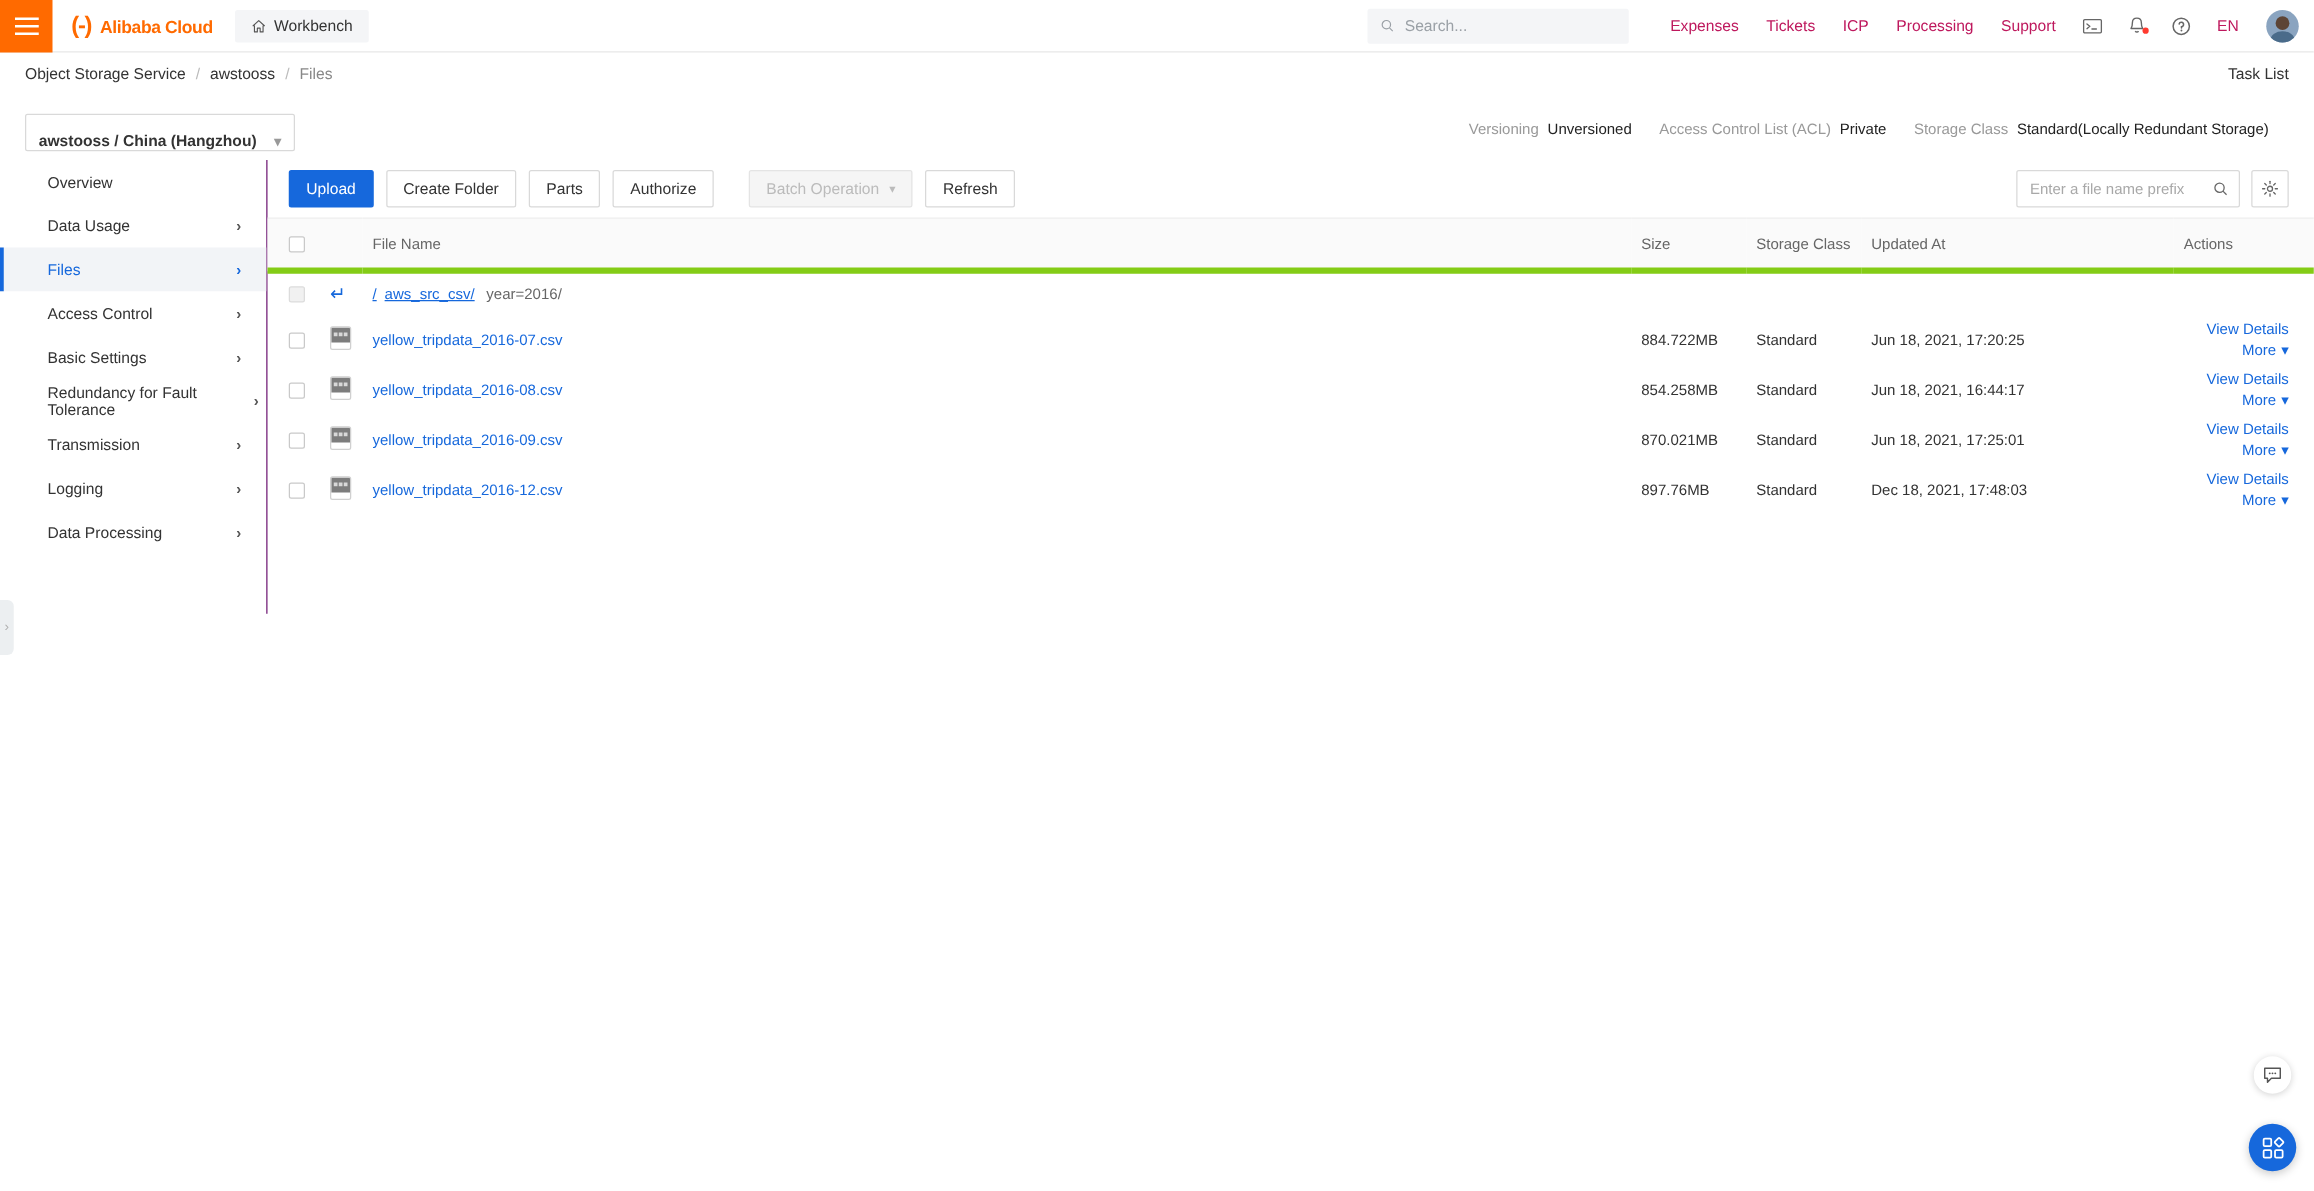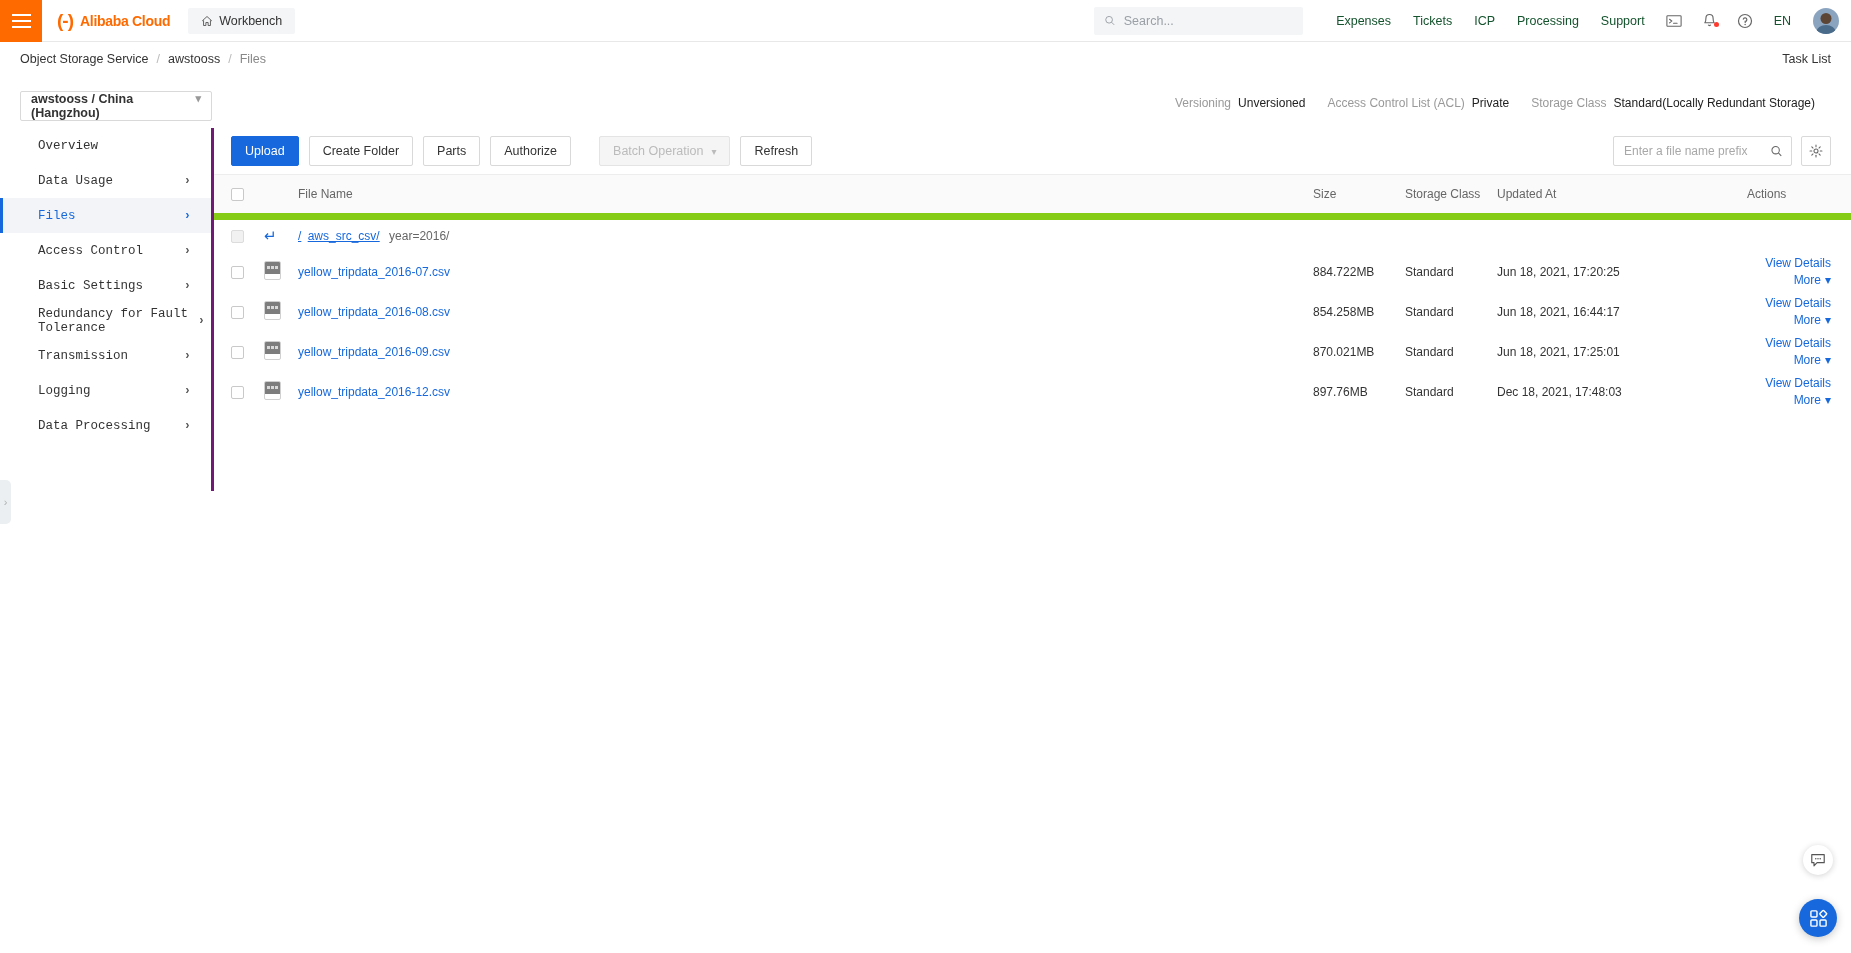--- a/index.html
+++ b/index.html
@@ -55,21 +55,21 @@
     border-radius: 2px; display: flex; align-items: center;
     padding: 0 10px; gap: 8px; margin-right: 22px; cursor: text;
   }
   .topsearch input {
     border: none; background: transparent; outline: none;
     font-size: 12.5px; color: #555; width: 100%;
     font-family: "Liberation Sans", sans-serif;
   }
   .topsearch input::placeholder { color: #9aa0a6; }
   .topnav-link {
-    font-size: 12.5px; color: #14532d; padding: 0 11px;
+    font-size: 12.5px; color: #be185d; padding: 0 11px;
     cursor: pointer; white-space: nowrap; line-height: 42px;
   }
   .topnav-icon {
     padding: 0 10px; cursor: pointer; position: relative;
     display: flex; align-items: center; color: #555;
   }
   .dot-badge {
     position: absolute; top: 9px; right: 8px;
     width: 5px; height: 5px; border-radius: 50%; background: #ff3b30;
   }
@@ -99,43 +99,42 @@
   .crumb { font-size: 12.5px; color: #333; cursor: pointer; }
   .crumb.last { color: #888; cursor: default; }
   .crumb-sep { font-size: 12.5px; color: #bbb; margin: 0 8px; }
   .tasklist {
     margin-left: auto; font-size: 12.5px; color: #333; cursor: pointer;
   }
 
   
   .bucketsel {
     position: absolute; top: 91px; left: 20px;
-    width: 192px; height: 30px;
+    width: 216px; height: 30px;
     border: 1px solid #d9d9d9; border-radius: 2px;
-    background: #fff; display: flex; align-items: flex-start;
+    background: #fff; display: flex; align-items: flex-end;
     padding: 0 10px; cursor: pointer; font-size: 12.5px;
     font-weight: bold; color: #333;
   }
   .bucketsel .chev { margin-left: auto; color: #999; font-size: 11px; }
 
   .metarow {
     position: absolute; top: 96px; right: 36px;
     display: flex; align-items: center; gap: 0; font-size: 12px;
   }
   .meta-label { color: #999; margin-right: 7px; }
   .meta-value { color: #222; margin-right: 22px; }
   .meta-value.last { margin-right: 0; }
 
   
   .sidebar {
     position: absolute; top: 128px; left: 0;
     width: 214px; height: 363px;
-    border-right: 3px solid #701a75;
+    border-right: 1px solid #701a75;
     background: #fff;
-    font-family: Liberation Mono, monospace;
   }
   .side-item {
     height: 35px; display: flex; align-items: center;
     padding: 0 20px 0 38px; font-size: 12.5px; color: #333;
     cursor: pointer; position: relative;
   }
   .side-item .chev {
     margin-left: auto; font-size: 12px; color: #555; font-weight: bold;
   }
   .side-item.active {
@@ -197,21 +196,21 @@
     width: 30px; height: 30px; border: 1px solid #d9d9d9;
     border-radius: 2px; background: #fff;
     display: flex; align-items: center; justify-content: center;
     cursor: pointer; color: #666;
   }
 
   
   table.files { width: 100%; border-collapse: collapse; }
   table.files thead th {
     background: #fafafa; border-top: 1px solid #ededed;
-    border-bottom: 7px solid #84cc16;
+    border-bottom: 5px solid #84cc16;
     font-size: 12px; font-weight: normal; color: #666;
     text-align: left; height: 42px; padding: 0 8px; vertical-align: middle;
   }
   table.files tbody td {
     font-size: 12px; color: #333; padding: 0 8px;
     vertical-align: middle; border-bottom: 0;
   }
   .c-check { width: 42px; padding-left: 17px !important; }
   .c-icon  { width: 34px; }
   .c-name  { }

